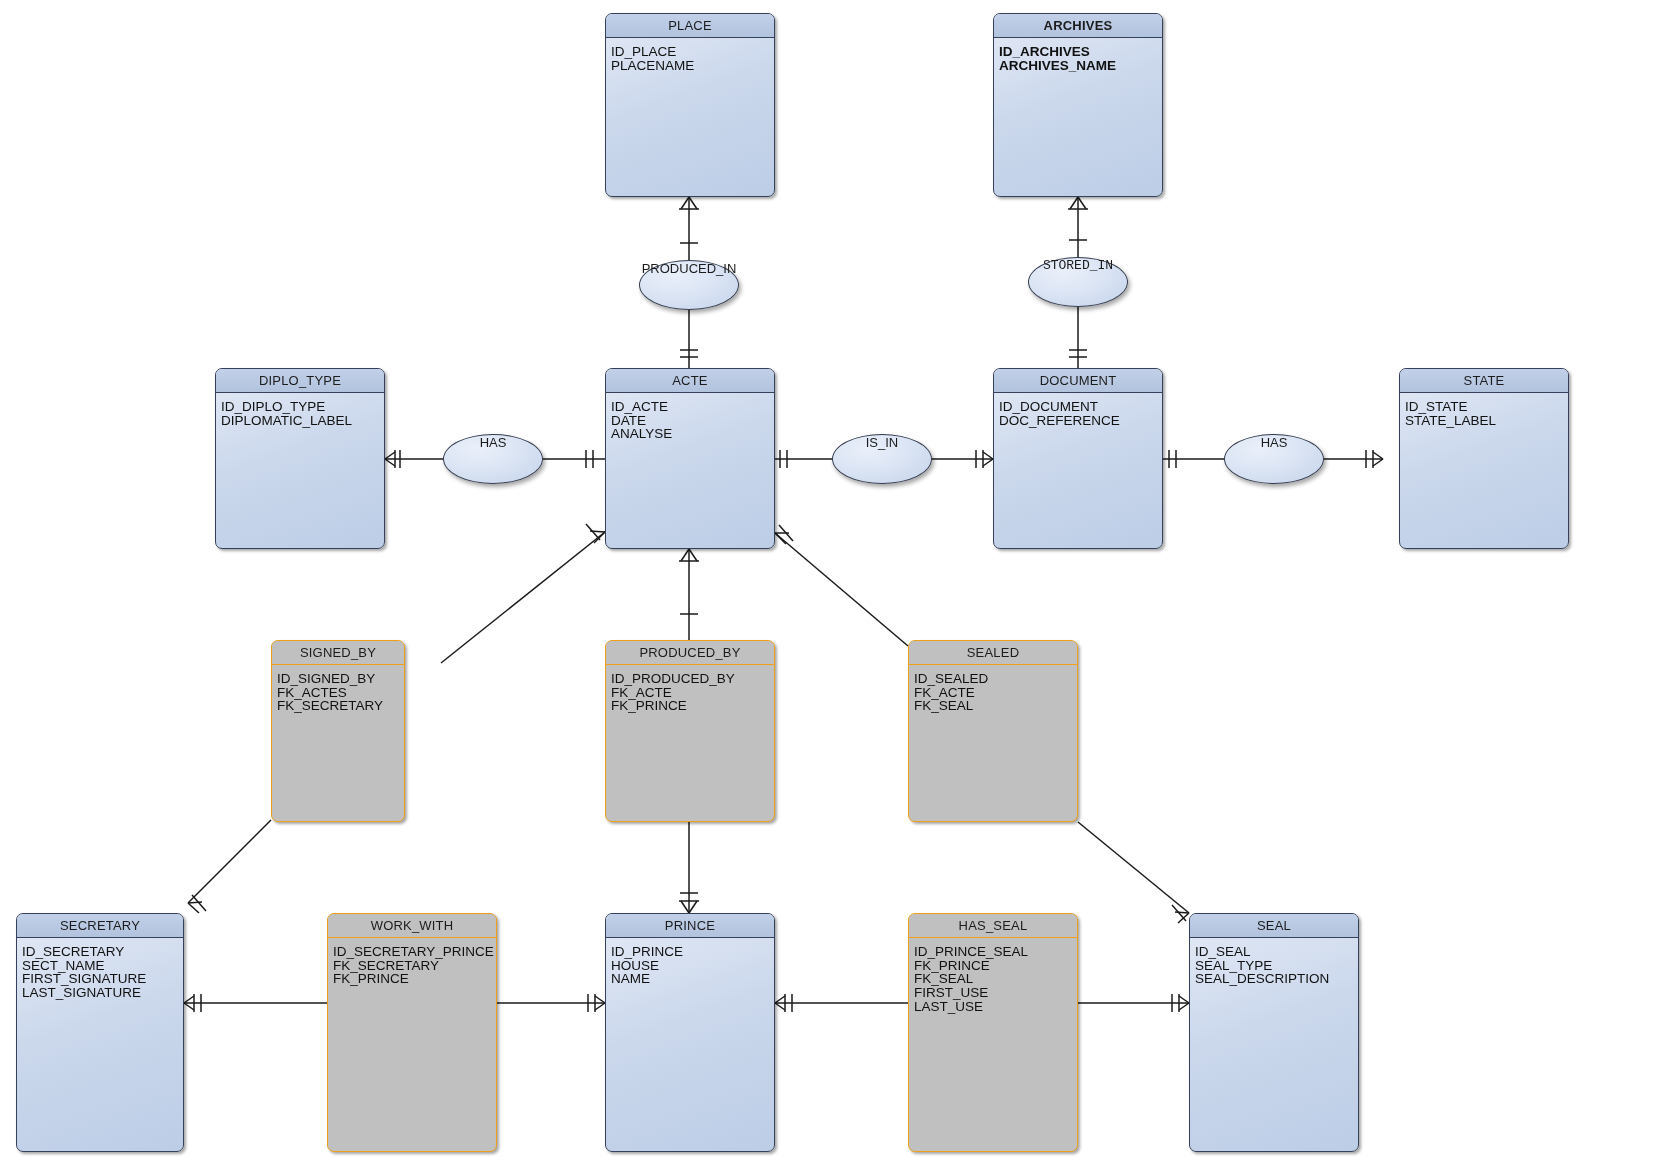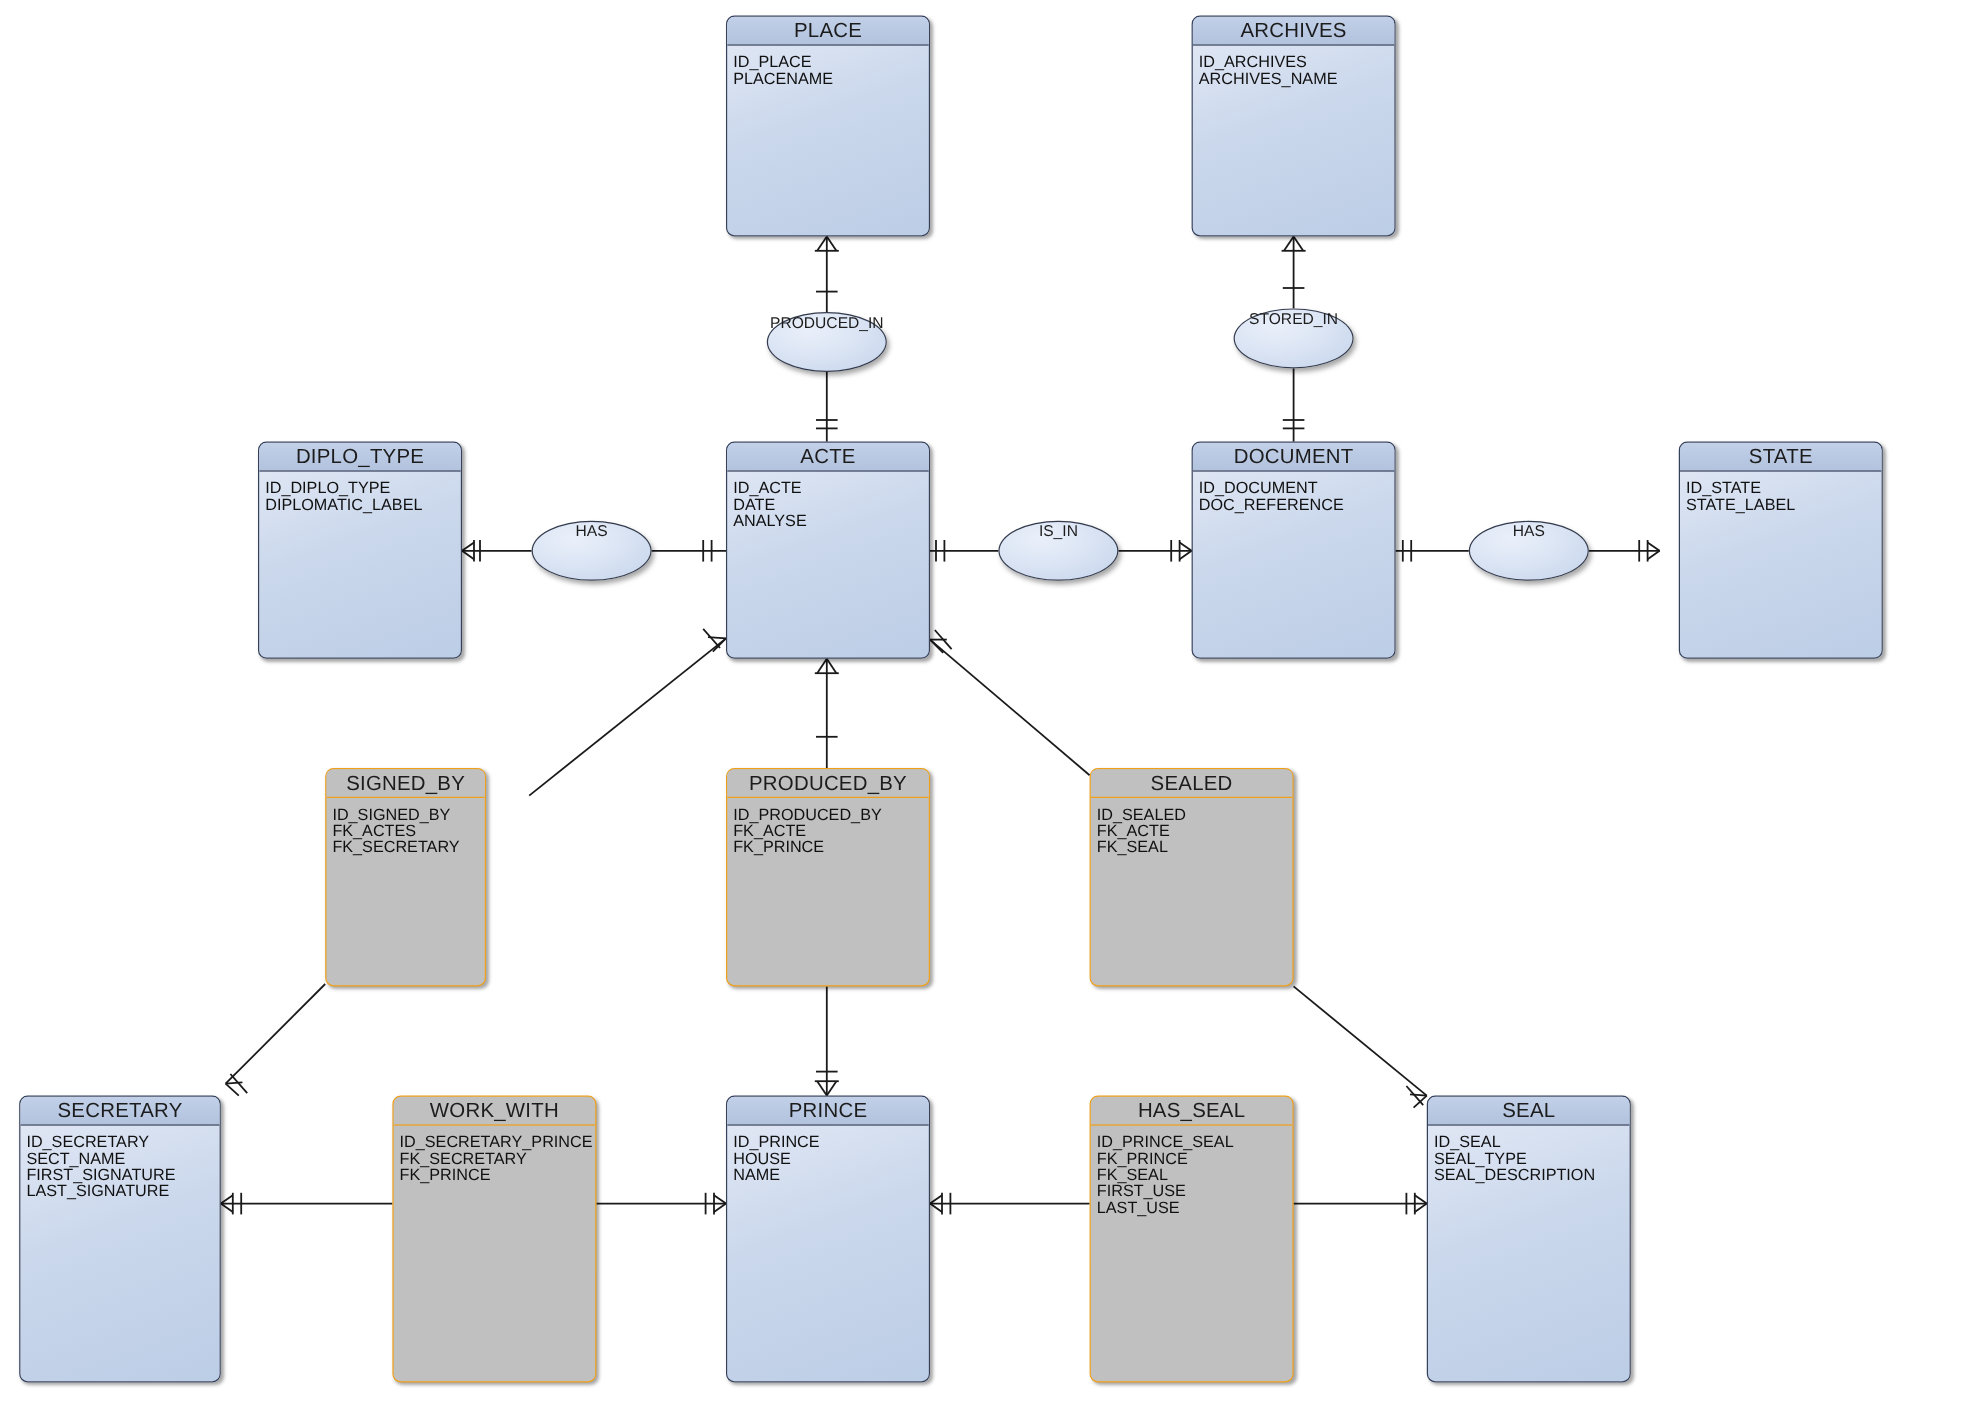--- a/index.html
+++ b/index.html
@@ -31,21 +31,21 @@
     border-radius: 7px;
     border: 1px solid #35405a;
     box-shadow: 2px 2px 3px rgba(0,0,0,0.35);
     overflow: hidden;
     background: linear-gradient(160deg, #e4eaf6 0%, #cbd8ec 45%, #bccde6 100%);
   }
   .entity .hdr {
     height: 23px;
     line-height: 23px;
     text-align: center;
-    font-size: 17px;
+    font-size: 13px;
     color: #1c1c1c;
     background: linear-gradient(180deg, #c2d0e8 0%, #b2c3de 100%);
     border-bottom: 1px solid #35405a;
     letter-spacing: 0.2px;
   }
   .entity .attrs {
     padding: 7px 18px 0 5px;
     font-size: 13.5px;
     color: #111111;
     line-height: 13.2px;
@@ -198,21 +198,21 @@
   </svg>
 
   <div class="entity" style="left:605px;top:13px;width:170px;height:184px;">
     <div class="hdr">PLACE</div>
     <div class="attrs">
       <div>ID_PLACE</div>
       <div>PLACENAME</div>
     </div>
   </div>
 
-  <div class="entity" style="left:993px;top:13px;width:170px;height:184px;">
+  <div class="entity" style="left:993px;top:13px;width:170px;height:184px;font-weight:bold;">
     <div class="hdr">ARCHIVES</div>
     <div class="attrs">
       <div>ID_ARCHIVES</div>
       <div>ARCHIVES_NAME</div>
     </div>
   </div>
 
   <div class="entity" style="left:215px;top:368px;width:170px;height:181px;">
     <div class="hdr">DIPLO_TYPE</div>
     <div class="attrs">
@@ -317,21 +317,21 @@
     <div class="attrs">
       <div>ID_SEAL</div>
       <div>SEAL_TYPE</div>
       <div>SEAL_DESCRIPTION</div>
     </div>
   </div>
 
   <div class="rel" style="left:639px;top:260px;width:100px;height:50px;">
     <span>PRODUCED_IN</span>
   </div>
-  <div class="rel" style="left:1028px;top:257px;width:100px;height:50px;">
+  <div class="rel" style="left:1028px;top:257px;width:100px;height:50px;font-family:Liberation Mono, monospace;">
     <span>STORED_IN</span>
   </div>
   <div class="rel" style="left:443px;top:434px;width:100px;height:50px;">
     <span>HAS</span>
   </div>
   <div class="rel" style="left:832px;top:434px;width:100px;height:50px;">
     <span>IS_IN</span>
   </div>
   <div class="rel" style="left:1224px;top:434px;width:100px;height:50px;">
     <span>HAS</span>

